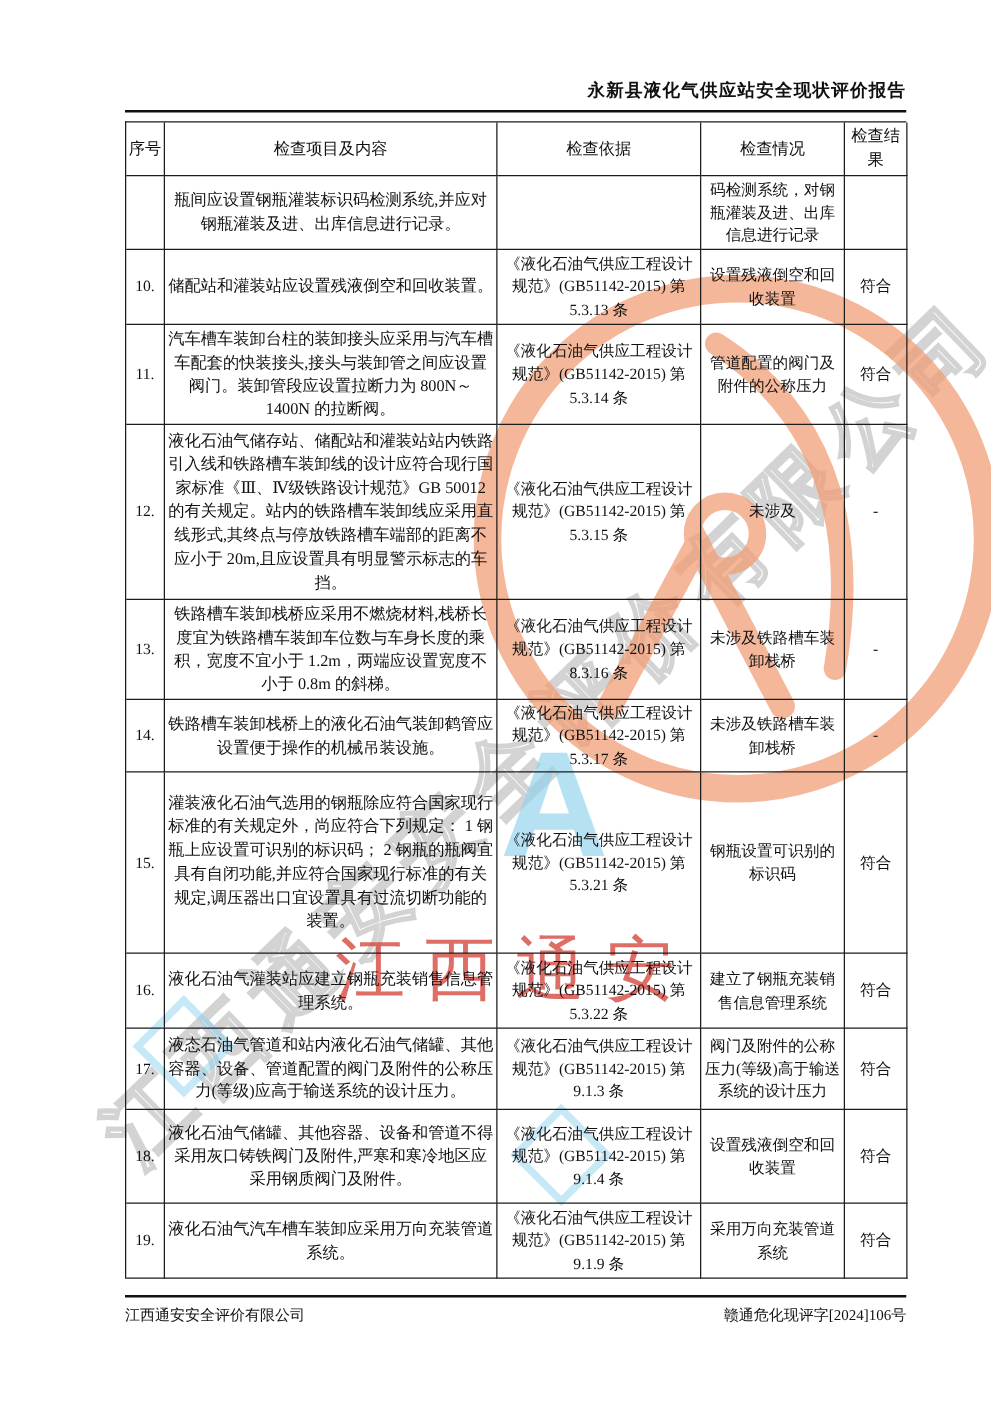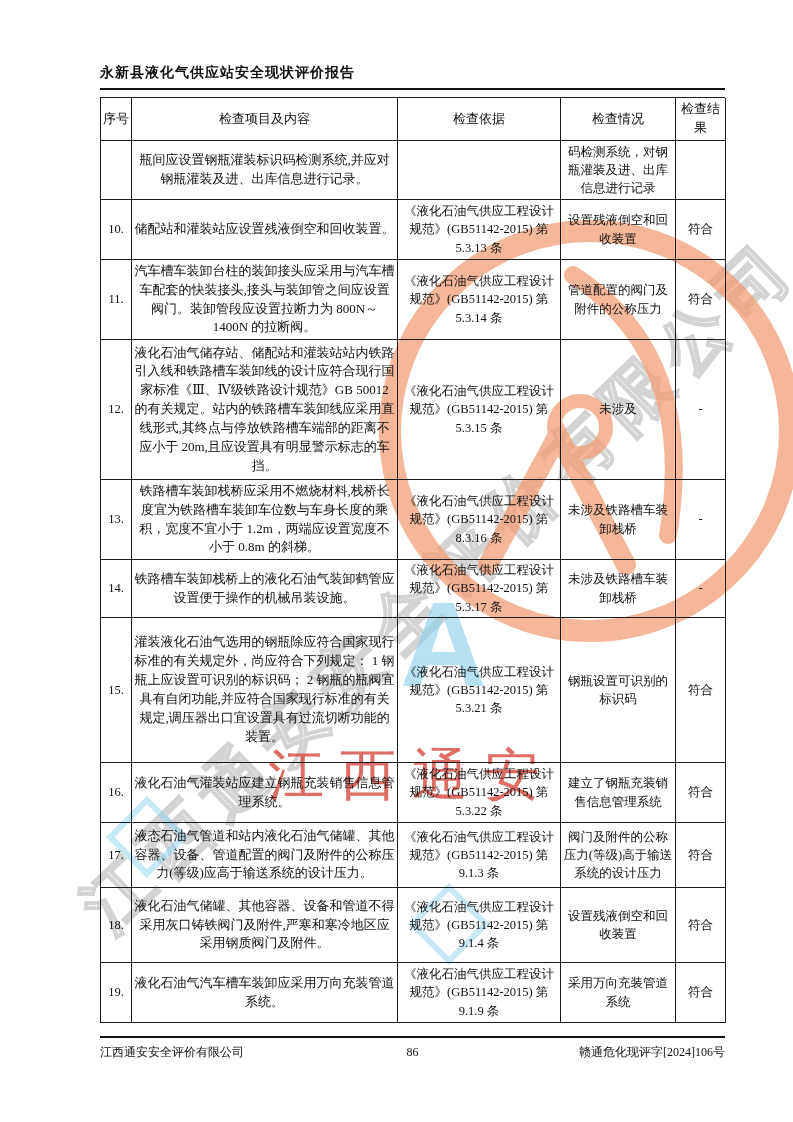--- a/index.html
+++ b/index.html
@@ -7,21 +7,21 @@
     position:relative;
     width:793px;height:1122px;
     background:#ffffff;
     overflow:hidden;
     font-family:"Liberation Serif","DejaVu Serif",serif;
     color:#111;
   }
   
   .doc-title{
     position:absolute;top:64px;left:100px;width:625px;
-    text-align:left;font-size:14px;font-weight:bold;letter-spacing:1px;
+    text-align:right;font-size:14px;font-weight:bold;letter-spacing:1px;
     z-index:3;
   }
   .title-rule{
     position:absolute;top:88px;left:100px;width:625px;height:2px;
     background:#111;z-index:3;
   }
   
   .wm{position:absolute;z-index:1;pointer-events:none;}
   .wm-gray-line{
     top:540px;left:-40px;width:960px;
@@ -185,18 +185,17 @@
           <div class="t-cell c-content">液化石油气汽车槽车装卸应采用万向充装管道系统。</div>
           <div class="t-cell c-basis">《液化石油气供应工程设计规范》(GB51142-2015) 第 9.1.9 条</div>
           <div class="t-cell c-situation">采用万向充装管道系统</div>
           <div class="t-cell c-result">符合</div>
         </div>
       </div>
   </div>
 
   <div class="footer-rule"></div>
   <div class="footer">
-    <span class="f-center">86</span>
     <span class="f-left">江西通安安全评价有限公司</span>
     <span class="f-right">赣通危化现评字[2024]106号</span>
   </div>
 
 </div>
 
 </body></html>

